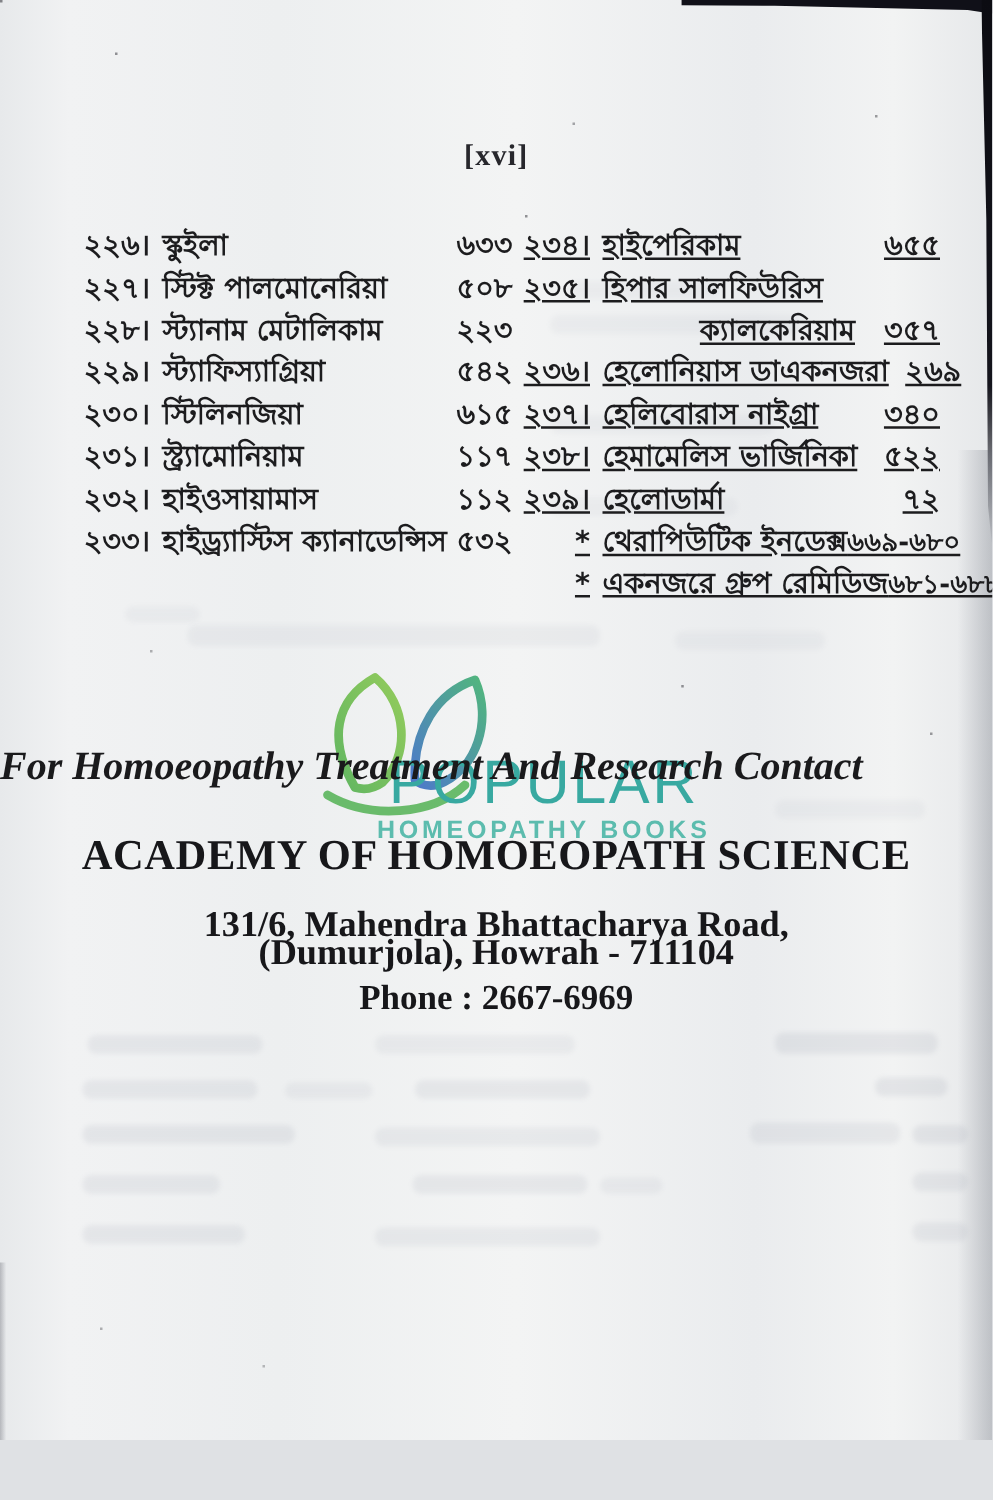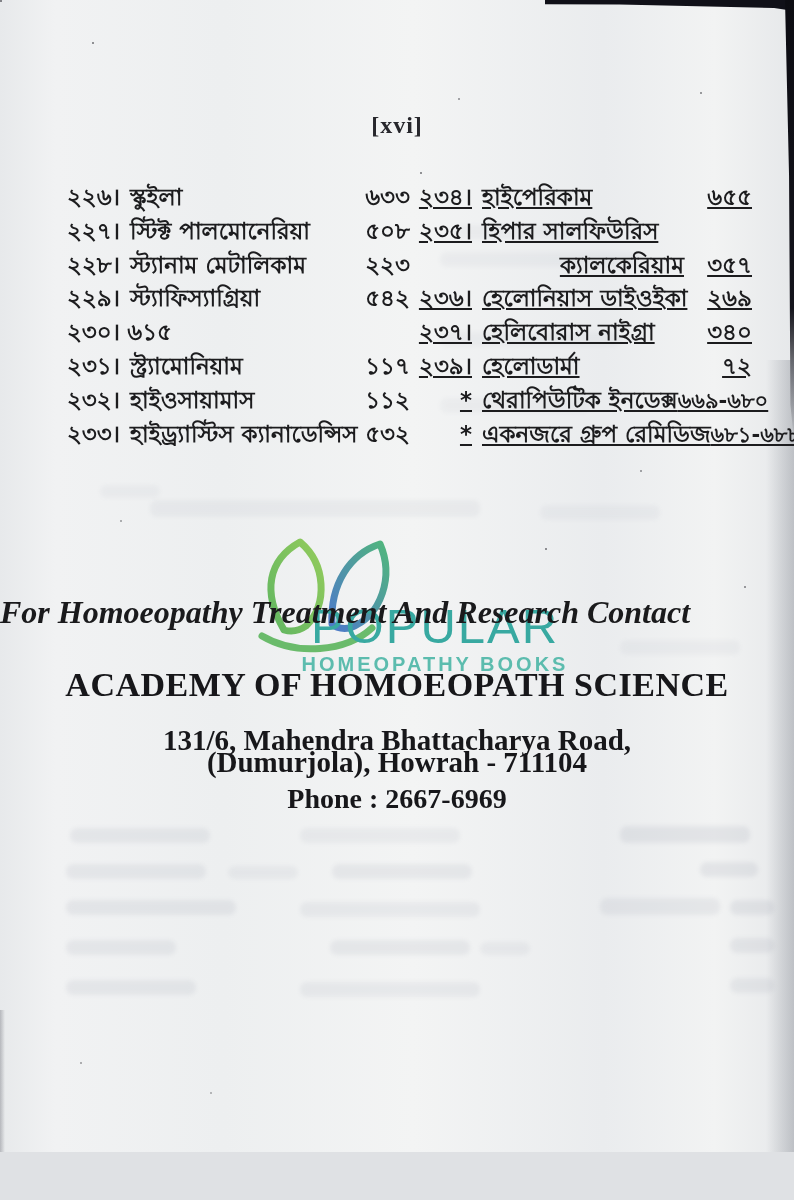--- a/index.html
+++ b/index.html
@@ -117,20 +117,21 @@
         <span class="name">স্ট্যানাম মেটালিকাম</span>
         <span class="pnum">২২৩</span>
       </div>
       <div class="row">
         <span class="serial">২২৯।</span>
         <span class="name">স্ট্যাফিস্যাগ্রিয়া</span>
         <span class="pnum">৫৪২</span>
       </div>
       <div class="row">
         <span class="serial">২৩০।</span>
+        <span class="name">স্টিলিনজিয়া</span>
         <span class="pnum">৬১৫</span>
       </div>
       <div class="row">
         <span class="serial">২৩১।</span>
         <span class="name">স্ট্র্যামোনিয়াম</span>
         <span class="pnum">১১৭</span>
       </div>
       <div class="row">
         <span class="serial">২৩২।</span>
         <span class="name">হাইওসায়ামাস</span>
@@ -153,27 +154,32 @@
         <span class="name">হিপার সালফিউরিস</span>
         <span class="pnum"></span>
       </div>
       <div class="row">
         <span class="serial"></span>
         <span class="name cont">ক্যালকেরিয়াম</span>
         <span class="pnum">৩৫৭</span>
       </div>
       <div class="row">
         <span class="serial">২৩৬।</span>
-        <span class="name">হেলোনিয়াস ডাইওইকা</span>
+        <span class="name">হেলোনিয়াস ডাএকনজরা</span>
         <span class="pnum">২৬৯</span>
       </div>
       <div class="row">
         <span class="serial">২৩৭।</span>
         <span class="name">হেলিবোরাস নাইগ্রা</span>
         <span class="pnum">৩৪০</span>
+      </div>
+      <div class="row">
+        <span class="serial">২৩৮।</span>
+        <span class="name">হেমামেলিস ভার্জিনিকা</span>
+        <span class="pnum">৫২২</span>
       </div>
       <div class="row">
         <span class="serial">২৩৯।</span>
         <span class="name">হেলোডার্মা</span>
         <span class="pnum">৭২</span>
       </div>
       <div class="row">
         <span class="serial">*</span>
         <span class="name">থেরাপিউটিক ইনডেক্স</span>
         <span class="pnum range">৬৬৯-৬৮০</span>

